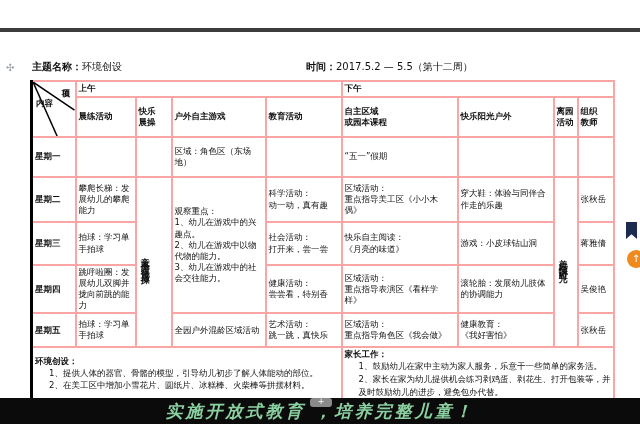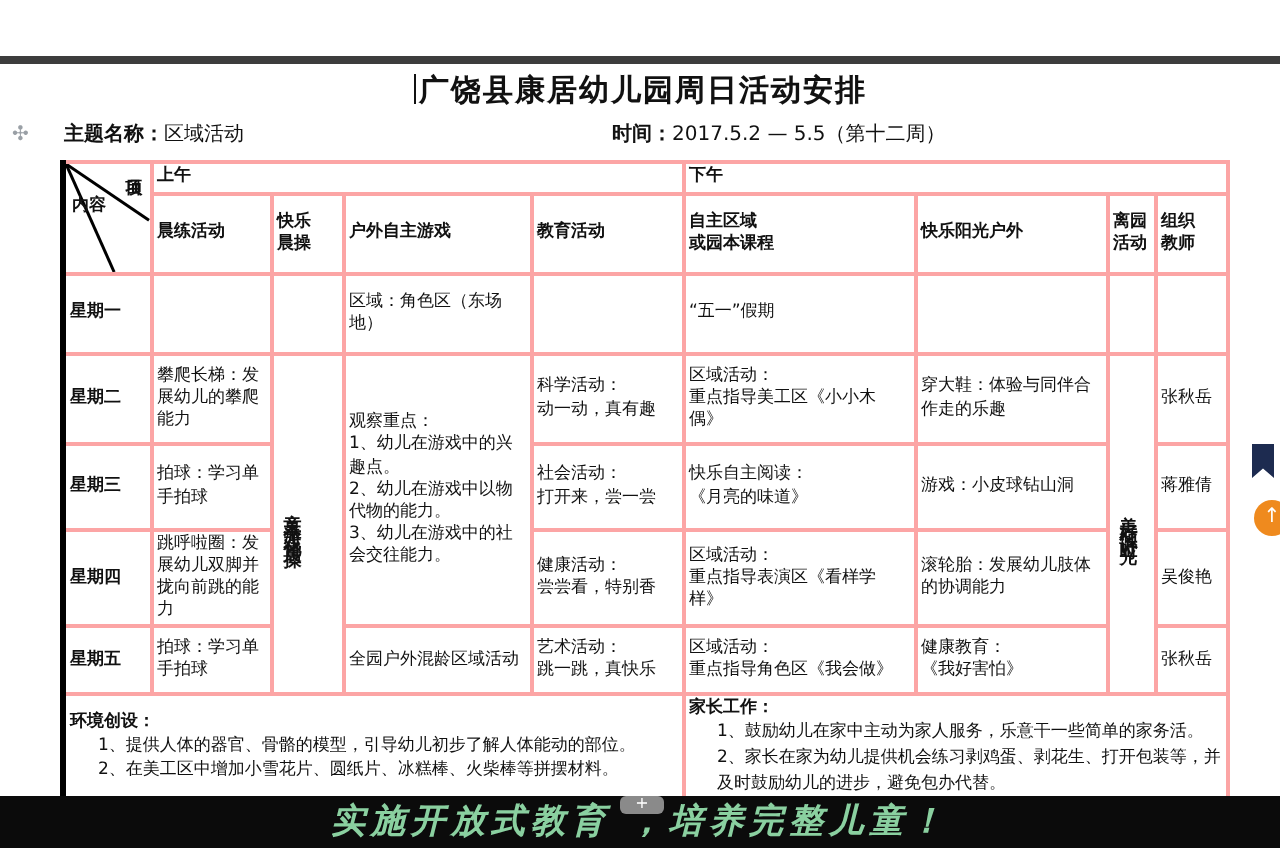--- a/index.html
+++ b/index.html
@@ -55,25 +55,24 @@
 </style>
 </head>
 <body>
 
 <div class="page">
 
   <div class="topbar">
   </div>
   <div class="divider"></div>
 
-  <div class="title"><span class="cursor-bar"></span><span>广饶县康居幼儿园周日活动安排</span></div>
   <div class="ornament">✣</div>
 
   <div class="info-row">
-    <span class="info-item info-theme"><b>主题名称：</b><span>区域活动</span></span>
+    <span class="info-item info-theme"><b>主题名称：</b><span>环境创设</span></span>
     <span class="info-item info-time"><b>时间：</b><span>2017.5.2 — 5.5（第十二周）</span></span>
   </div>
 
   <table class="sched">
     <colgroup>
       <col style="width:44px">
         <col style="width:60px">
         <col style="width:36px">
         <col style="width:94px">
         <col style="width:76px">

